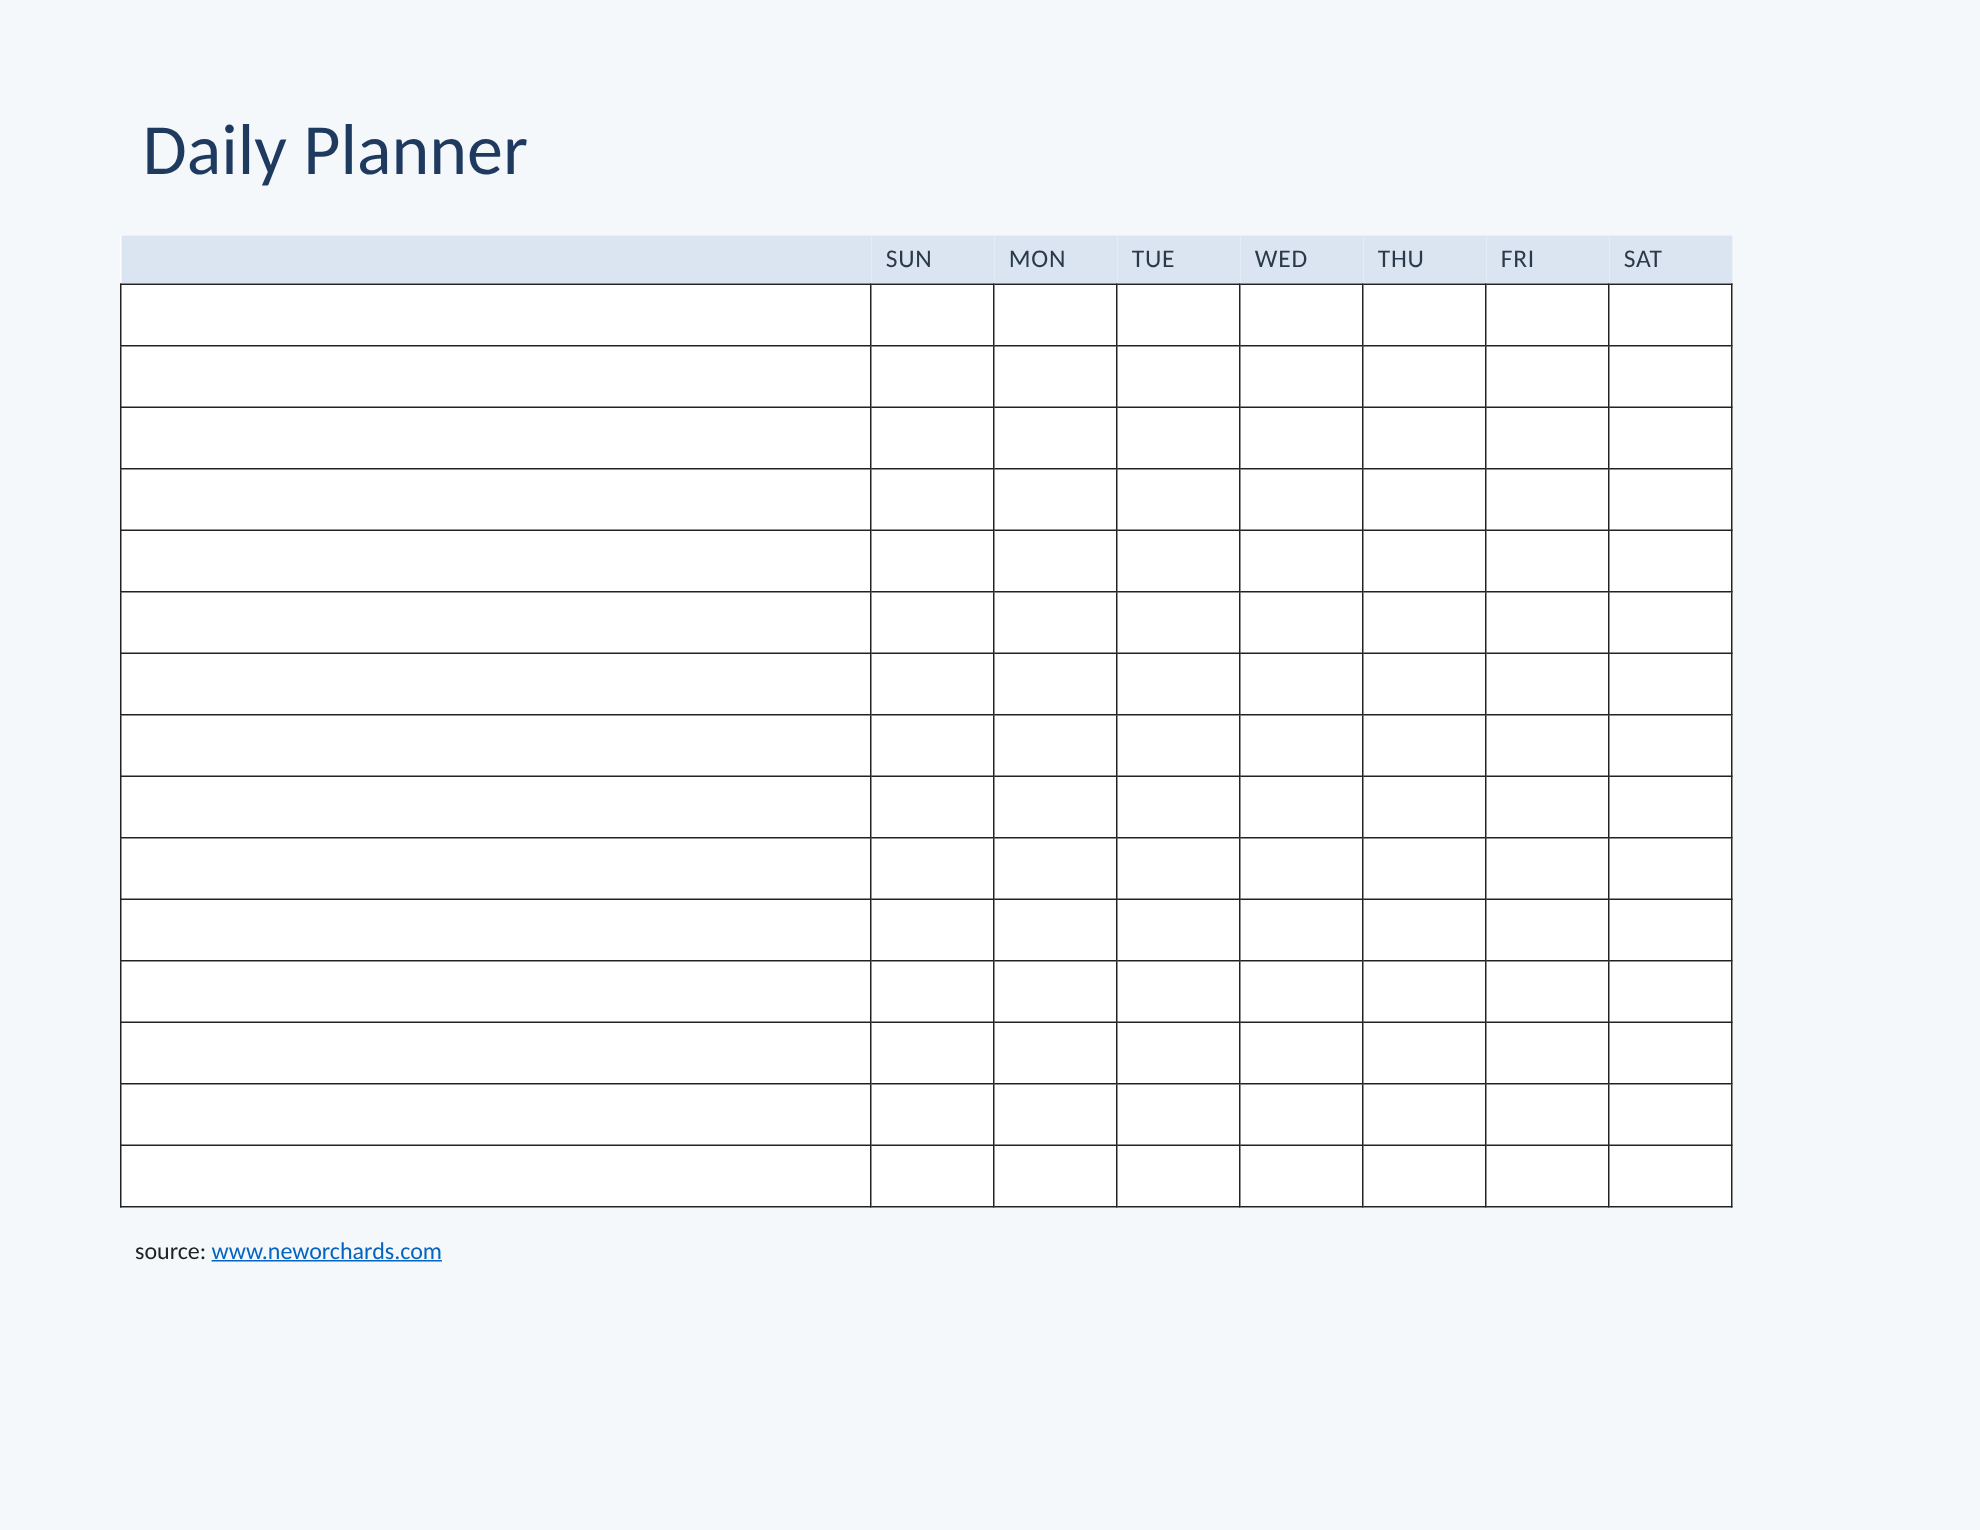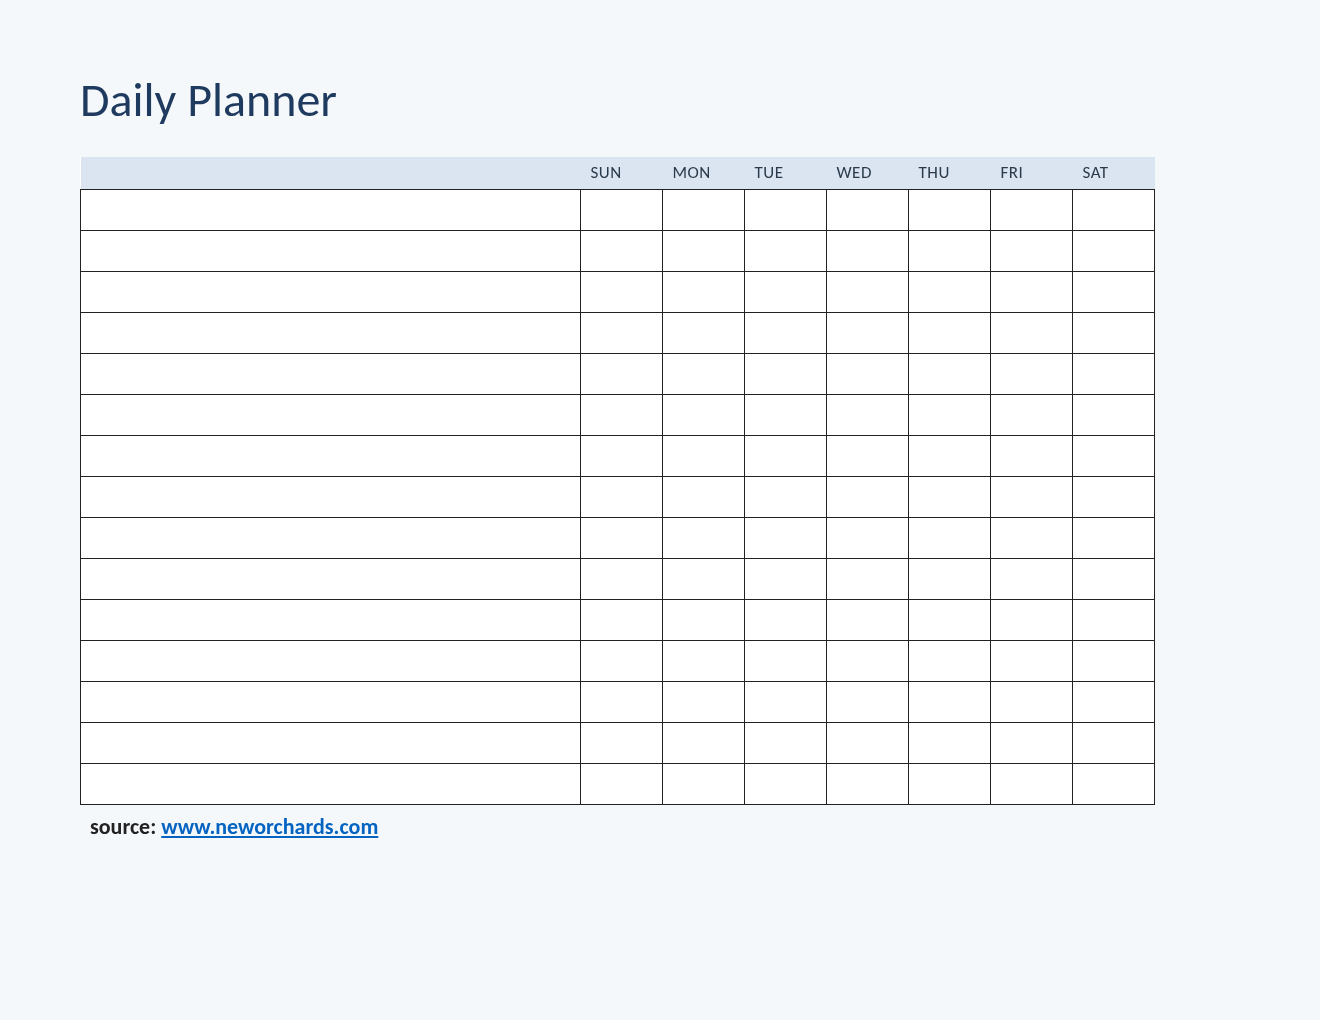--- a/index.html
+++ b/index.html
@@ -12,21 +12,21 @@
       height: 1020px;
       background: #f5f8fa;
       font-family: 'Segoe UI', Calibri, Arial, sans-serif;
       padding: 70px 80px 0 80px;
     }
     .title {
       font-size: 48px;
       font-weight: 400;
       color: #1f3a5f;
       margin-bottom: 28px;
-      margin-left: 0;
+      margin-left: 15px;
     }
     .planner-table {
       width: 1075px;
       border-collapse: collapse;
       background: #fff;
     }
     .planner-table thead tr {
       background: #dbe5f1;
     }
     .planner-table thead th {
@@ -51,25 +51,24 @@
       border: 1px solid #222;
       background: #fff;
     }
     .planner-table tbody td.task-cell {
       width: 500px;
     }
     .planner-table tbody td.day-cell {
       width: 82px;
     }
     .source-line {
-      margin-top: 8px;
+      margin-top: 20px;
       margin-left: 10px;
-      font-size: 22px;
+      font-size: 16px;
       color: #222;
-      font-weight: bold;
     }
     .source-line a {
       color: #0563c1;
       text-decoration: underline;
     }
   </style>
 </head>
 <body>
 
 <h1 class="title">Daily Planner</h1>

